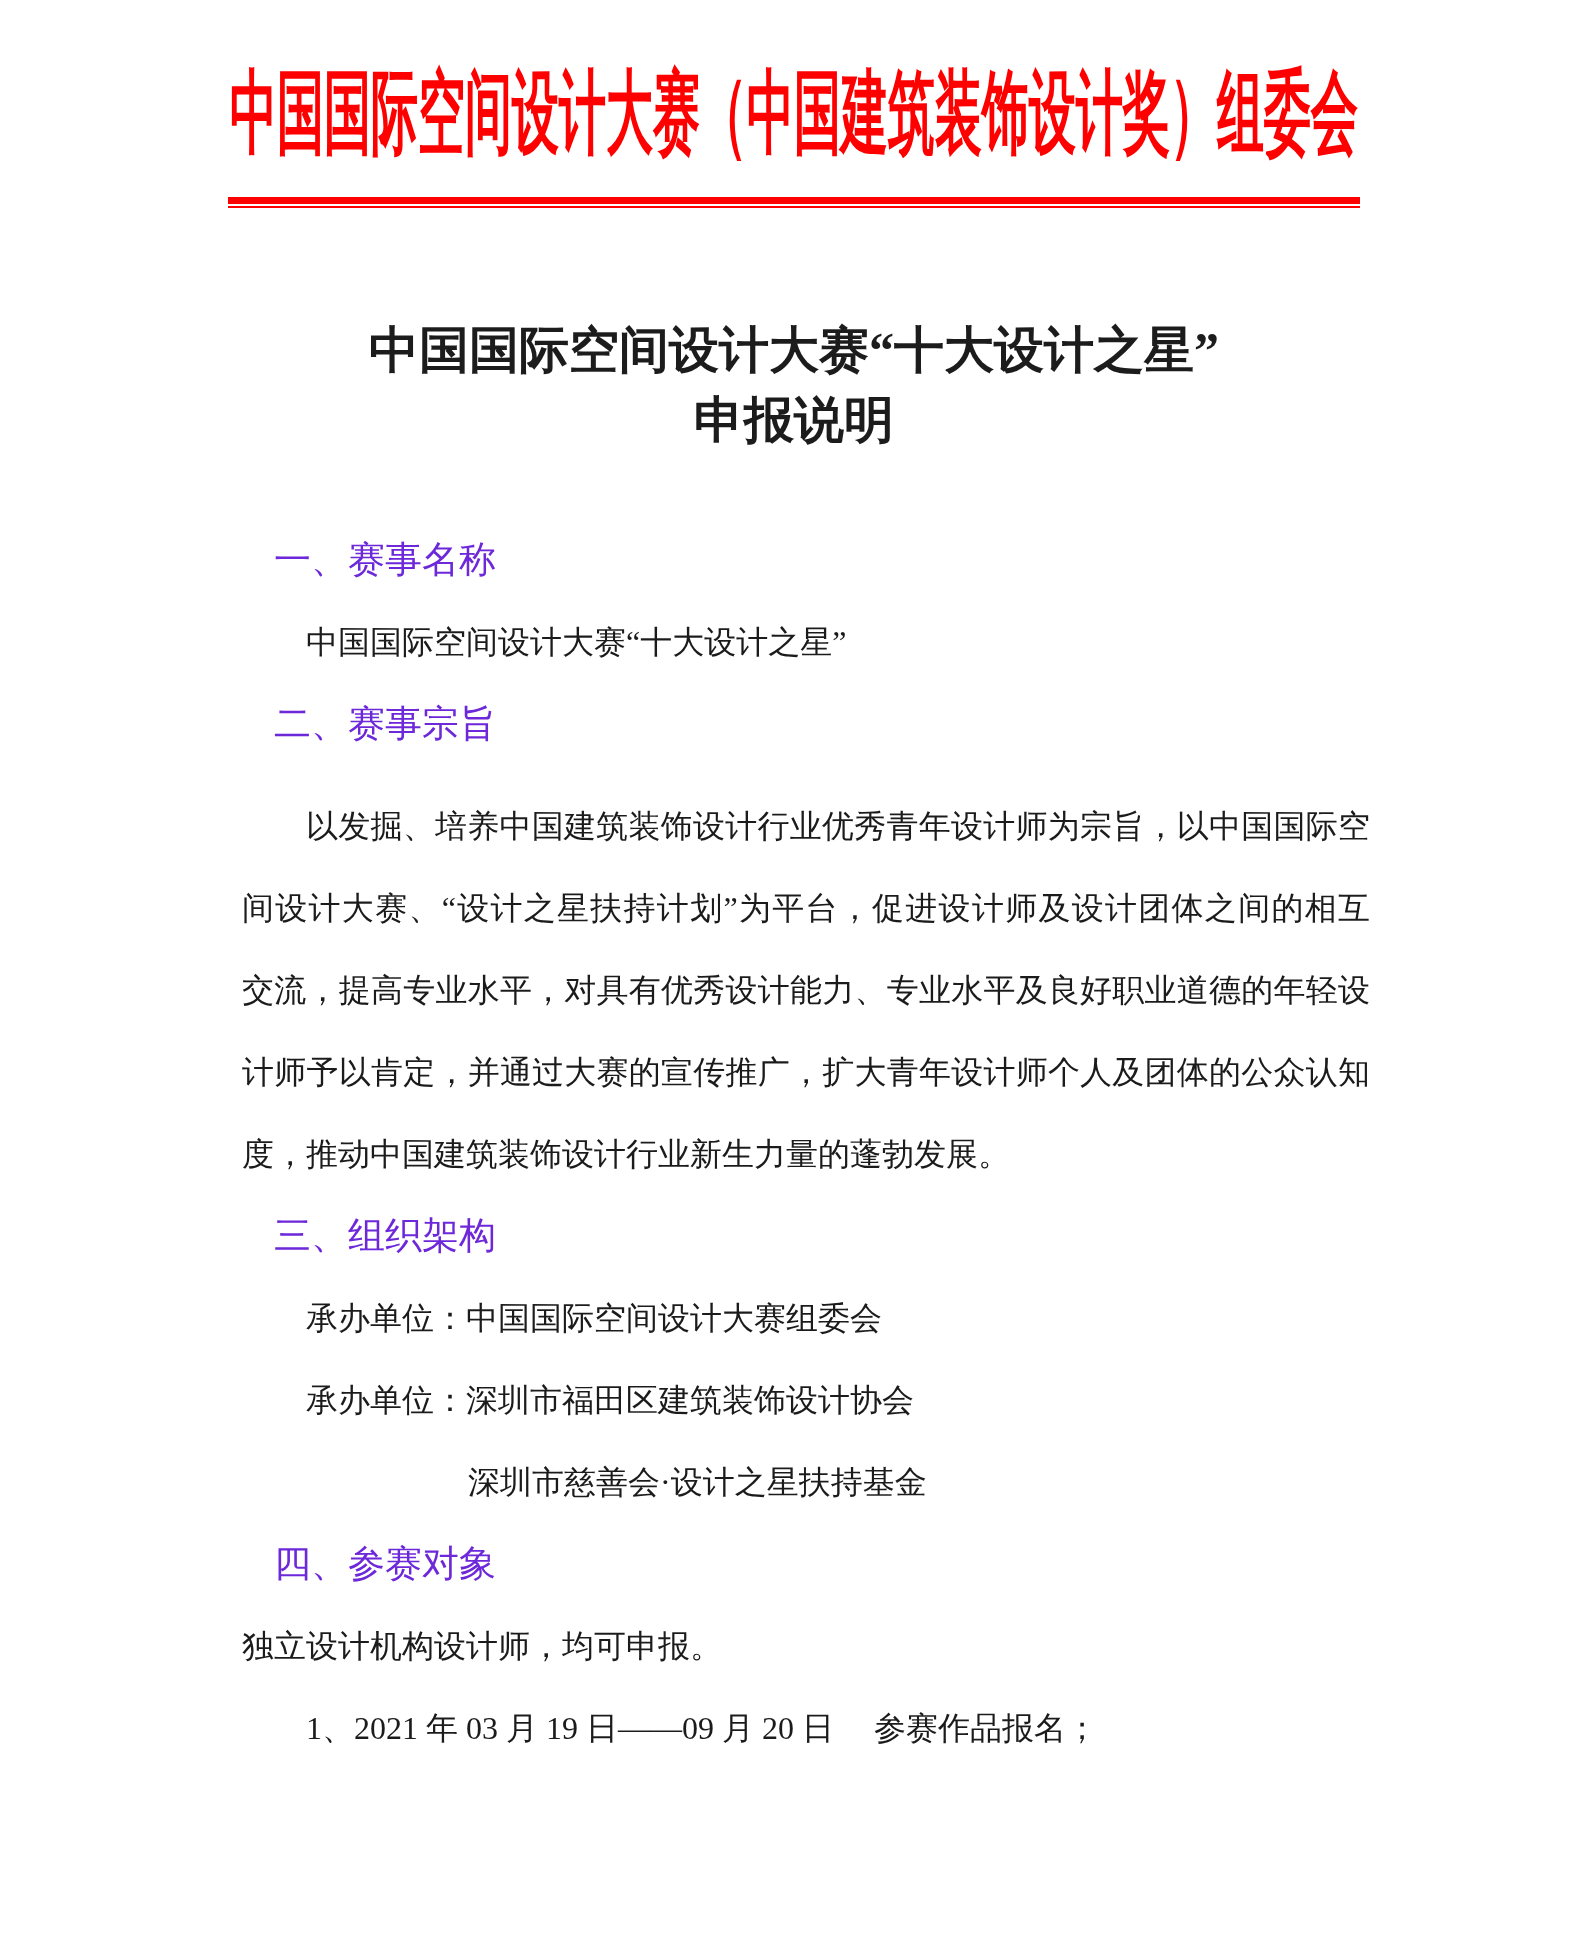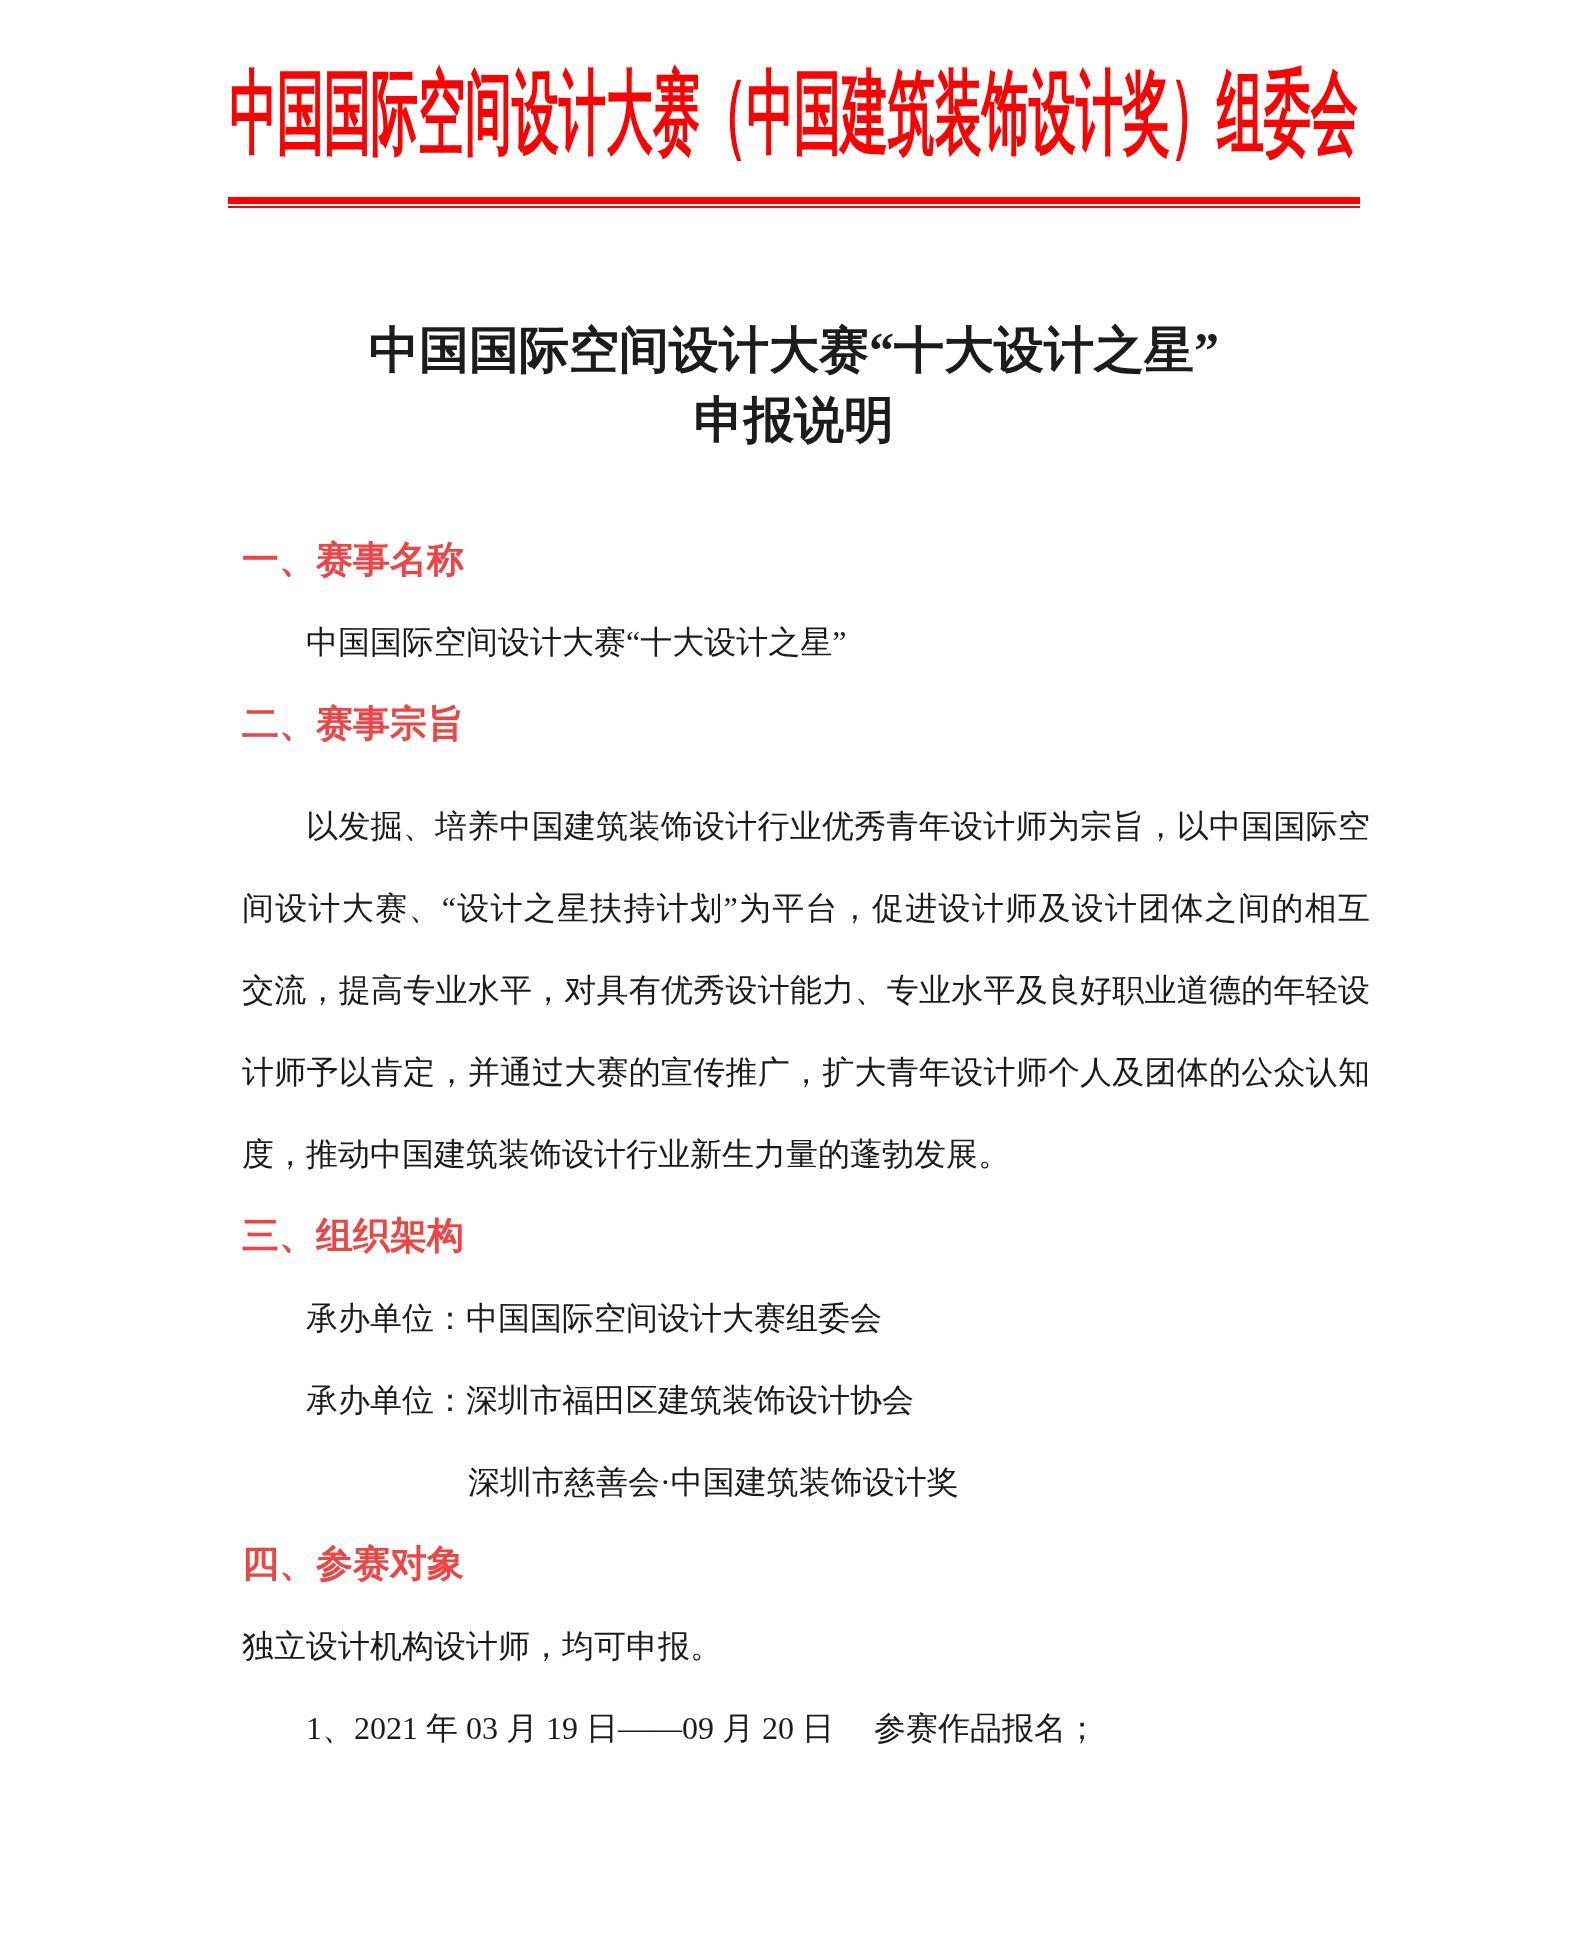--- a/index.html
+++ b/index.html
@@ -48,21 +48,21 @@
   .t1 { top: 320px; }
   .t2 { top: 390px; }
 
   
   .bodytext {
     position: absolute;
     top: 519px; left: 242px;
     width: 1128px;
   }
   .row { height: 82px; line-height: 82px; white-space: nowrap; }
-  .h { font-size: 37px; font-weight: bold; color: #ef4444; }
+  .h { font-size: 37px; font-weight: normal; color: #6d28d9; margin-left: 32px; }
   .b { font-size: 32px; color: #1b1b1b; }
   .ind  { padding-left: 64px; }
   .ind2 { padding-left: 226px; }
   .just { text-align: justify; text-align-last: justify; }
   .sp   { margin-top: 20px; }
 </style>
 </head>
 <body>
 
 <div class="page">
@@ -87,21 +87,21 @@
     <div class="row h">二、赛事宗旨</div>
     <div class="row b ind just sp">以发掘、培养中国建筑装饰设计行业优秀青年设计师为宗旨，以中国国际空</div>
     <div class="row b just">间设计大赛、“设计之星扶持计划”为平台，促进设计师及设计团体之间的相互</div>
     <div class="row b just">交流，提高专业水平，对具有优秀设计能力、专业水平及良好职业道德的年轻设</div>
     <div class="row b just">计师予以肯定，并通过大赛的宣传推广，扩大青年设计师个人及团体的公众认知</div>
     <div class="row b">度，推动中国建筑装饰设计行业新生力量的蓬勃发展。</div>
 
     <div class="row h">三、组织架构</div>
     <div class="row b ind">承办单位：中国国际空间设计大赛组委会</div>
     <div class="row b ind">承办单位：深圳市福田区建筑装饰设计协会</div>
-    <div class="row b ind2">深圳市慈善会·中国建筑装饰设计奖</div>
+    <div class="row b ind2">深圳市慈善会·设计之星扶持基金</div>
 
     <div class="row h">四、参赛对象</div>
     <div class="row b">独立设计机构设计师，均可申报。</div>
 
     <div class="row b ind">1、2021 年 03 月 19 日——09 月 20 日　 参赛作品报名；</div>
 
   </div>
 </div>
 
 </body></html>

